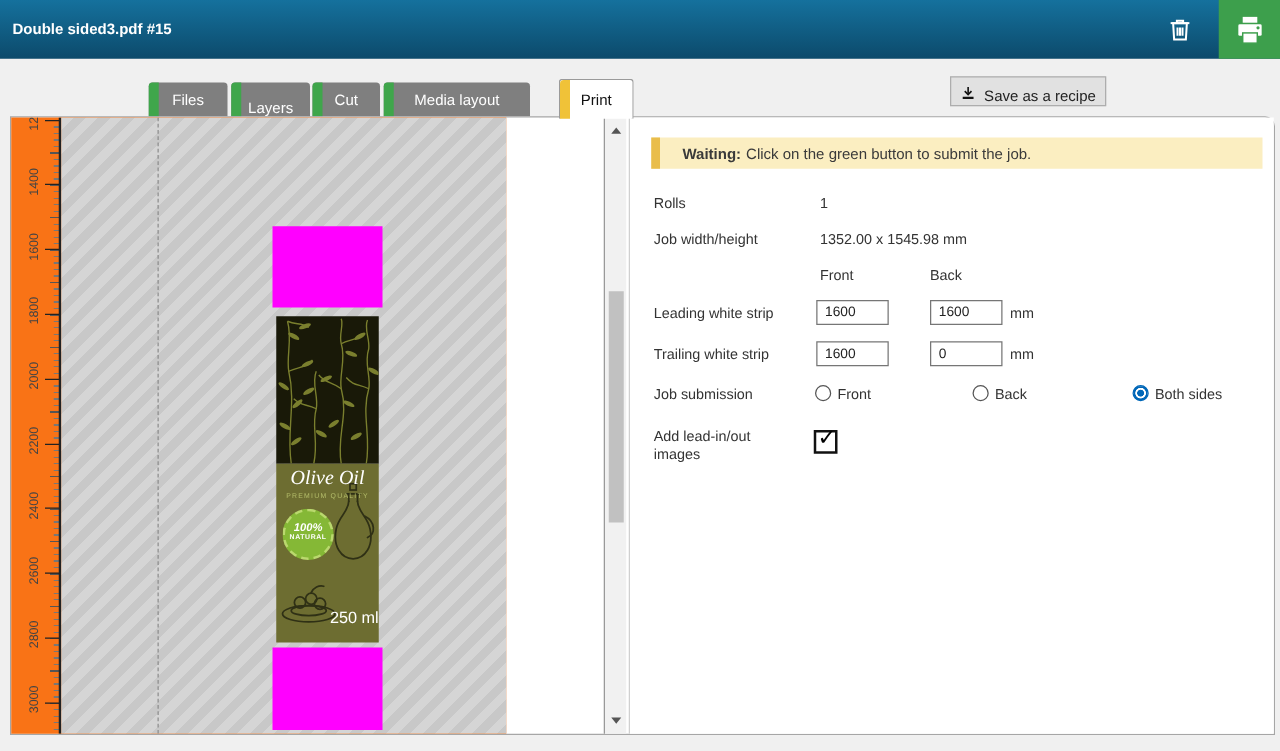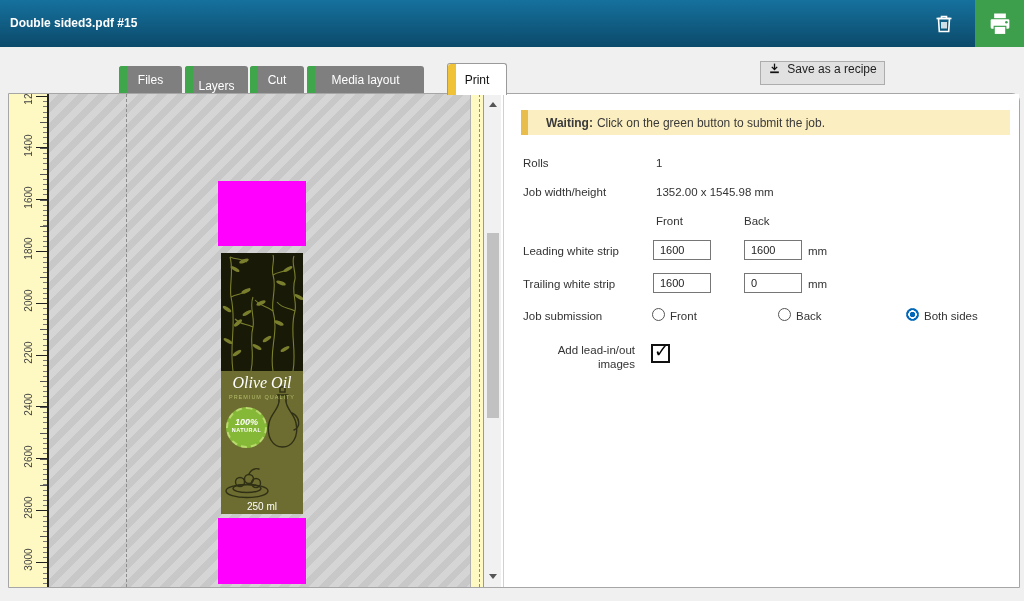--- a/index.html
+++ b/index.html
@@ -15,21 +15,21 @@
   .titlebar .doc-title { position:absolute; left:10px; top:0; line-height:47px;
     color:#fff; font-size:12px; font-weight:bold; }
   .icon-btn { position:absolute; top:6px; width:36px; height:36px; border:none; background:transparent; cursor:pointer; }
   .trash-btn { right:62px; }
   .printer-btn { position:absolute; right:0; top:0; width:49px; height:47px; border:none;
     background:var(--accent-green); cursor:pointer; }
   .icon-btn svg, .printer-btn svg { display:block; margin:auto; }
 
   
   .tool-btn { position:absolute; height:24px; background:#e1e1e1; border:1px solid #adadad;
-    font-size:12px; color:#222; font-family:inherit; cursor:pointer; display:flex; align-items:flex-start; justify-content:center; gap:6px; }
+    font-size:12px; color:#222; font-family:inherit; cursor:pointer; display:flex; align-items:flex-end; justify-content:center; gap:6px; }
   .save-recipe-btn { left:760px; top:61px; width:125px; }
   .sampling-btn { left:893px; top:61px; width:128px; }
 
   
   .tab { position:absolute; top:66px; height:27px; background:var(--tab-gray); color:#fff;
     font-size:12px; display:flex; align-items:center; justify-content:center; cursor:pointer;
     border-radius:3px 3px 0 0; z-index:3; }
   .tab .stripe { position:absolute; left:0; top:0; bottom:0; width:8px; border-radius:3px 0 0 0; }
   .stripe.green { background:var(--stripe-green); }
   .stripe.yellow { background:var(--stripe-yellow); }
@@ -39,21 +39,21 @@
   .tab.t-cut      { left:250px; width:54px; }
   .tab.t-media    { left:307px; width:117px; }
   .tab.t-print    { left:447px; width:60px; top:63px; height:32px; background:#fff; color:#111;
     border:1px solid #9a9a9a; border-bottom:none; z-index:6; }
 
   
   .content { position:absolute; left:8px; top:93px; width:1012px; height:495px;
     background:#fff; border:1px solid #a6a6a6; border-radius:0 8px 0 0; z-index:4; }
 
   
-  .preview { position:absolute; left:0; top:0; width:474px; height:493px; overflow:hidden; background:#fef9c3; }
+  .preview { position:absolute; left:0; top:0; width:396px; height:493px; overflow:hidden; background:#f97316; }
   .ruler-line { position:absolute; left:38px; top:0; width:2px; height:493px; background:#222; }
   .ruler-minor { position:absolute; left:34px; top:2px; width:5px; height:489px;
     background:repeating-linear-gradient(180deg,#777 0 1px,transparent 1px 5.18px); }
   .ruler-mid { position:absolute; left:31px; top:2px; width:8px; height:489px;
     background:repeating-linear-gradient(180deg,#555 0 1px,transparent 1px 25.9px); }
   .ruler-tick-major { position:absolute; left:27px; width:12px; height:1px; background:#222; }
   .ruler-label { position:absolute; left:-1px; width:40px; text-align:center;
     transform:rotate(-90deg); font-size:10px; color:#444; }
   .media { position:absolute; left:40px; top:0; width:422px; height:493px;
     background:repeating-linear-gradient(135deg,#d5d5d5 0 7px,#c8c8c8 7px 14px);
@@ -68,21 +68,21 @@
   .art-black { position:absolute; left:0; top:0; width:82px; height:118px; background:#191908; overflow:hidden; }
   .art-green { position:absolute; left:0; top:118px; width:82px; height:143px; background:#6d6d31; overflow:hidden; }
   .product-name { position:absolute; left:0; top:3px; width:82px; text-align:center; color:#fff;
     font-family:"Liberation Serif","DejaVu Serif",serif; font-style:italic; font-size:16px; }
   .product-sub { position:absolute; left:0; top:23px; width:82px; text-align:center;
     color:#b4bd6a; font-size:5.5px; letter-spacing:1px; }
   .badge { position:absolute; left:5px; top:36px; width:41px; height:41px; border-radius:50%;
     background:#85b836; border:2px dashed #bad96e; text-align:center; color:#fff; }
   .badge .b1 { margin-top:8px; font-size:9px; font-weight:bold;font-style:italic; }
   .badge .b2 { font-size:5.5px; font-weight:bold; letter-spacing:0.5px; }
-  .volume { position:absolute; left:0; bottom:2px; width:82px; text-align:center; color:#fff; font-size:10px; }
+  .volume { position:absolute; left:0; bottom:13px; width:82px; text-align:right; color:#fff; font-size:13px; }
 
   
   .vscroll { position:absolute; left:474px; top:0; width:18px; height:493px;
     background:#f1f1f1; border-left:1px solid #999; }
   .vthumb { position:absolute; left:3px; top:139px; width:12px; height:185px; background:#c1c1c1; cursor:pointer; }
   .tri { position:absolute; left:5px; width:0; height:0; border-left:4px solid transparent; border-right:4px solid transparent; cursor:pointer; }
   .tri-up { top:8px; border-bottom:5px solid #555; }
   .tri-down { bottom:8px; border-top:5px solid #555; }
 
   
@@ -101,21 +101,21 @@
     border:1px solid #555; border-radius:50%; background:#fff; cursor:pointer; }
   .radio:checked { border-color:var(--radio-blue);
     background:radial-gradient(circle at 50% 50%, var(--radio-blue) 0 2.5px, #fff 3px 4px, var(--radio-blue) 4.5px 7px); }
   .radio-label { position:absolute; }
   .checkbox { position:absolute; left:147px; top:250px; width:19px; height:19px;
     border:2px solid #111; background:#fff; cursor:pointer; }
   .checkbox .checkmark { display:none; }
   .checkbox.checked .checkmark { display:block; position:absolute; left:1px; top:-6px;
     color:#000; font-size:18px; font-weight:bold; }
   .checkbox .checkmark::before { content:"\2713"; }
-  .lead-label { width:112px; line-height:14px;text-align:right; }
+  .lead-label { width:112px; line-height:14px; }
 
   
   .statusbar { position:absolute; left:0; top:588px; width:1024px; height:13px; background:#f0f0f0; }
 </style>
 </head>
 <body>
 
 <div class="app">
 
   <div class="titlebar">

